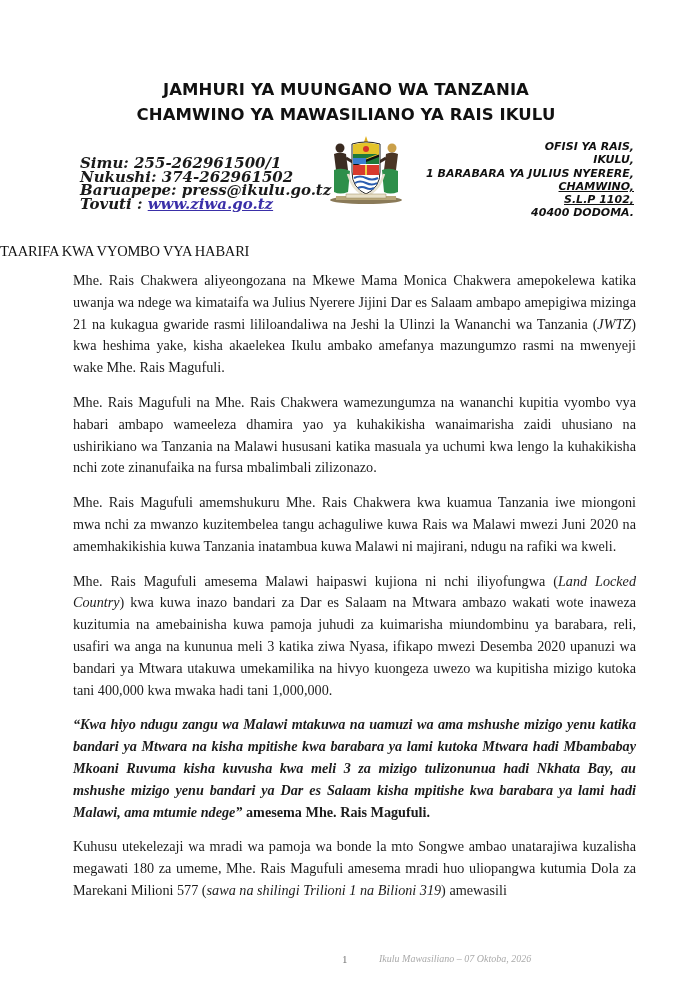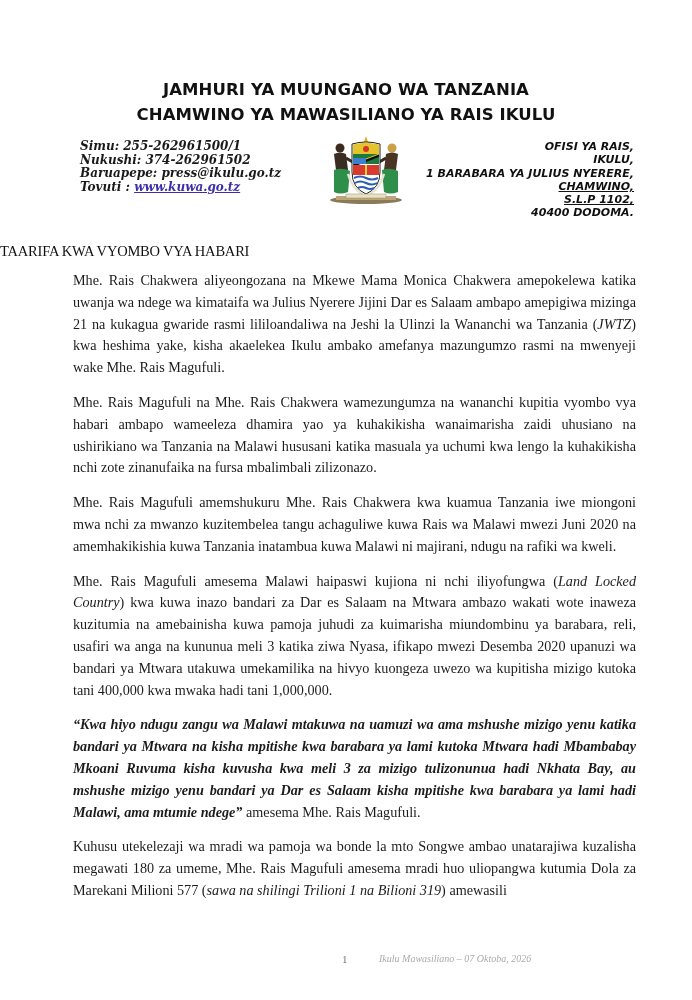--- a/index.html
+++ b/index.html
@@ -4,57 +4,57 @@
   <style>
     html, body { margin: 0; padding: 0; background: #ffffff; }
     body { width: 692px; height: 1000px; position: relative; overflow: hidden; color: #1a1a1a; }
     .page { position: absolute; left: 0; top: 0; width: 692px; height: 904px; background: #fff; }
 
     .hdr-title { position: absolute; left: 0; width: 692px; text-align: center;
       font-family: "DejaVu Sans", sans-serif; font-weight: bold; font-size: 16.5px; letter-spacing: 0.1px; color: #111; }
     .hdr-title.l1 { top: 80px; }
     .hdr-title.l2 { top: 105px; }
 
-    .contact { position: absolute; left: 80px; top: 140px; font-family: "DejaVu Serif", serif;
-      font-style: italic; font-weight: bold; font-size: 12px; line-height: 13.5px; color: #1a1a1a; }
+    .contact { position: absolute; left: 80px; top: 157px; font-family: "DejaVu Serif", serif;
+      font-style: italic; font-weight: bold; font-size: 15px; line-height: 13.5px; color: #1a1a1a; }
     .contact a { color: #3a2fa8; text-decoration: underline; }
 
     .address { position: absolute; right: 58px; top: 140px; text-align: right;
       font-family: "DejaVu Sans", sans-serif; font-style: italic; font-weight: bold; font-size: 11px; line-height: 13.3px; color: #111; }
     .address .u { text-decoration: underline; }
 
     .emblem { position: absolute; left: 322px; top: 134px; width: 88px; height: 72px; }
 
     .press-title { position: absolute; left: 0; width: 692px; top: 243px; text-align: left;
       font-family: "Liberation Serif", serif; font-size: 14.5px; color: #111; letter-spacing: -0.2px; }
 
     .body { position: absolute; left: 73px; width: 563px; top: 270px;
       font-family: "Liberation Serif", serif; font-size: 14.2px; line-height: 21.8px; color: #1c1c1c; }
     .body p { margin: 0 0 13px 0; text-align: justify; }
     .body p.quote { font-style: italic; font-weight: bold; }
-    .body .norm { font-style: normal; font-weight: normal; }
+    .body .norm { font-style: normal; font-weight: bold; }
     .body em { font-style: italic; }
 
     .footer { position: absolute; top: 953px; left: 0; width: 692px; font-family: "Liberation Serif", serif; color: #9a9a9a; }
     .footer .num { position: absolute; left: 342px; font-size: 11px; color: #777; }
     .footer .note { position: absolute; left: 379px; font-size: 10px; font-style: italic; color: #aaa; }
   </style>
 </head>
 <body>
 
 <div class="page">
 
   <div class="hdr-title l1">JAMHURI YA MUUNGANO WA TANZANIA</div>
   <div class="hdr-title l2">CHAMWINO YA MAWASILIANO YA RAIS IKULU</div>
 
   <div class="contact">
     <div>Simu: 255-262961500/1</div>
     <div>Nukushi: 374-262961502</div>
     <div>Baruapepe: press@ikulu.go.tz</div>
-    <div><span>Tovuti : </span><a>www.kuwa.go.tz</a></div>
+    <div><span>Tovuti : </span><a>www.ziwa.go.tz</a></div>
   </div>
 
   <div class="emblem">
     <svg width="88" height="72" viewBox="0 0 88 72">
 
       <ellipse cx="44" cy="66" rx="36" ry="4" fill="#8a7a58"></ellipse>
       <rect x="14" y="62" width="60" height="4" fill="#b9a77a"></rect>
 
       <circle cx="18" cy="14" r="4.5" fill="#3a2a20"></circle>
       <path d="M12 20 Q18 17 24 20 L26 36 Q20 38 14 36 Z" fill="#3b2c22"></path>

